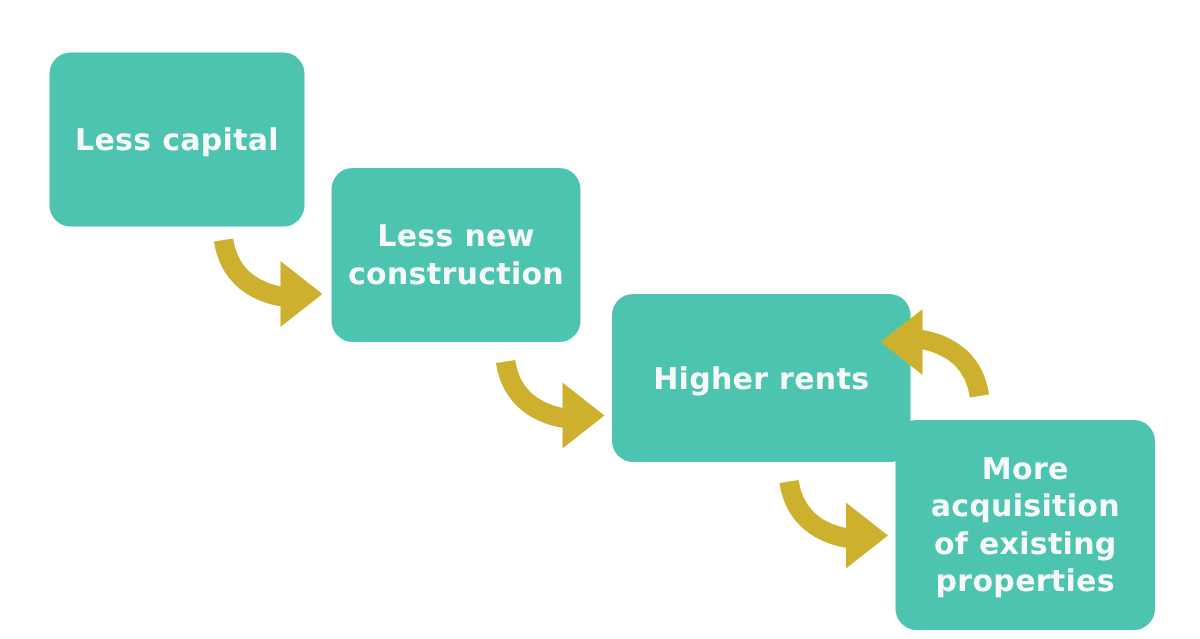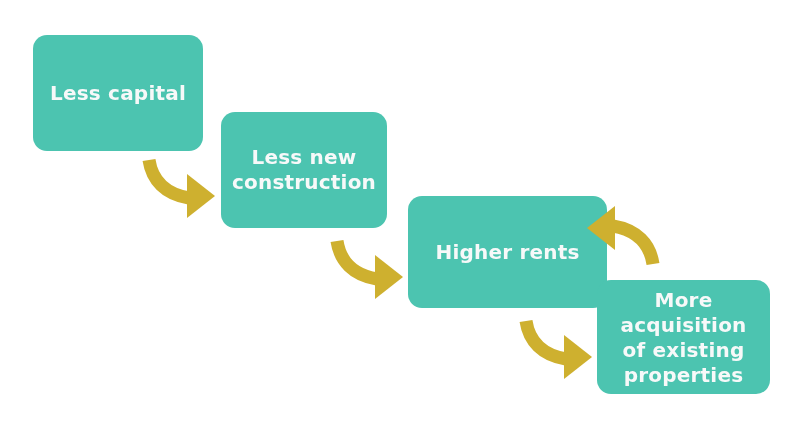--- a/index.html
+++ b/index.html
@@ -34,21 +34,21 @@
     font-weight: 700;
     font-size: 20px;
     line-height: 1.25;
     text-align: center;
     white-space: pre-line;
     letter-spacing: 0.2px;
   }
   #node-1 { left: 33px;  top: 35px;  width: 170px; height: 116px; }
   #node-2 { left: 221px; top: 112px; width: 166px; height: 116px; }
   #node-3 { left: 408px; top: 196px; width: 199px; height: 112px; }
-  #node-4 { left: 597px; top: 280px; width: 173px; height: 114px; align-items: flex-end; }
+  #node-4 { left: 597px; top: 280px; width: 173px; height: 140px; }
   .arrow {
     position: absolute;
     width: 82px; height: 80px;
     color: var(--arrow-fill);
   }
   #arrow-1 { left: 135px; top: 148px; }
   #arrow-2 { left: 323px; top: 229px; }
   #arrow-3 { left: 512px; top: 309px; }
   #arrow-4 { left: 585px; top: 196px; transform: rotate(180deg); }
 </style>

